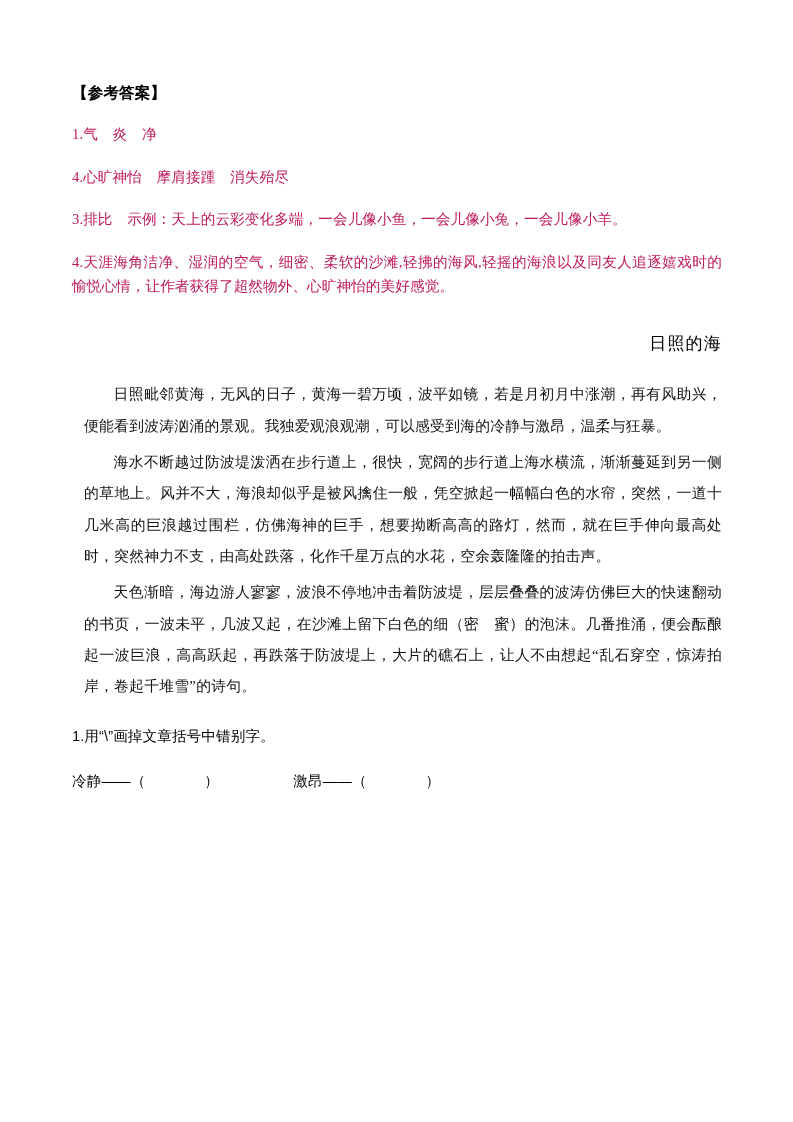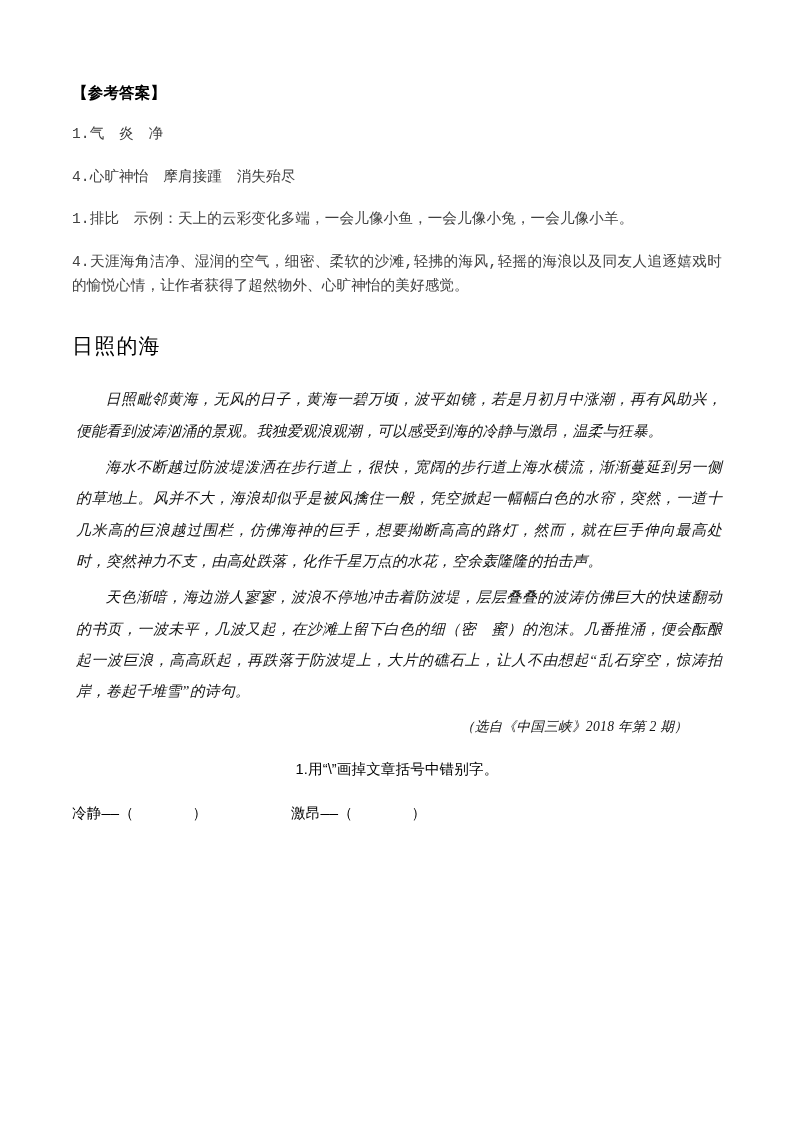--- a/index.html
+++ b/index.html
@@ -40,59 +40,58 @@
     font-family: "Liberation Sans", "DejaVu Sans", sans-serif;
     font-weight: bold;
     font-size: 15.5px;
     line-height: 1.1;
     letter-spacing: 0.2px;
     margin: 0 0 22px 0;
     color: #000;
   }
 
   .answer-line {
-    font-family: Liberation Mono, monospace;
+    font-family: Liberation Serif, serif;
     font-size: 14.6px;
     line-height: 1.62;
-    color: #404040;
+    color: #be185d;
     margin: 0 0 19px 0;
     letter-spacing: 0.1px;
     text-align: justify;
     text-justify: inter-ideograph;
   }
   .answer-line.wrap {
     margin-bottom: 4px;
   }
 
   
   .article {
     margin-top: 34px;
   }
 
   .article-title {
     font-family: "Liberation Sans", "DejaVu Sans", sans-serif;
-    font-size: 21px;
+    font-size: 17px;
     font-weight: 500;
-    text-align: left;
+    text-align: right;
     letter-spacing: 1.2px;
     margin: 0 0 24px 0;
     color: #000;
   }
 
   .article-para {
     font-family: "Liberation Serif", "DejaVu Serif", serif;
     font-size: 14.8px;
     line-height: 2.12;
     text-indent: 2em;
-    margin: 0 0 5px 4px;
+    margin: 0 0 5px 12px;
     text-align: justify;
     text-justify: inter-ideograph;
     letter-spacing: 0.25px;
     color: #111;
-    font-style: italic;
   }
 
   .article-source {
     font-family: "Liberation Serif", "DejaVu Serif", serif;
     font-size: 13.6px;
     text-align: right;
     margin: 10px 0 0 0;
     padding-right: 34px;
     letter-spacing: 0.3px;
     color: #111;
@@ -104,25 +103,24 @@
     margin-top: 22px;
   }
 
   .question-line {
     font-family: "Liberation Sans", "DejaVu Sans", sans-serif;
     font-size: 14.6px;
     line-height: 1.6;
     margin: 0 0 22px 0;
     letter-spacing: 0.1px;
     color: #000;
-    text-align: center;
   }
 
   .antonym-row {
-    font-family: Liberation Mono, monospace;
+    font-family: Liberation Sans, sans-serif;
     font-size: 14.6px;
     line-height: 1.6;
     margin: 6px 0 16px 0;
     letter-spacing: 0.1px;
     color: #000;
     display: block;
   }
   .antonym-item {
     display: inline-block;
   }
@@ -142,36 +140,35 @@
 <div class="page">
   <div class="content">
 
     <section>
       <h1 class="answer-heading">【参考答案】</h1>
 
       <p class="answer-line">1.气　炎　净</p>
 
       <p class="answer-line">4.心旷神怡　摩肩接踵　消失殆尽</p>
 
-      <p class="answer-line">1.排比　示例：天上的云彩变化多端，一会儿像小鱼，一会儿像小兔，一会儿像小羊。</p>
+      <p class="answer-line">3.排比　示例：天上的云彩变化多端，一会儿像小鱼，一会儿像小兔，一会儿像小羊。</p>
 
       <p class="answer-line wrap">4.天涯海角洁净、湿润的空气，细密、柔软的沙滩,轻拂的海风,轻摇的海浪以及同友人追逐嬉戏时的愉悦心情，让作者获得了超然物外、心旷神怡的美好感觉。</p>
     </section>
 
     <section class="article">
       <h2 class="article-title">日照的海</h2>
 
       <p class="article-para">日照毗邻黄海，无风的日子，黄海一碧万顷，波平如镜，若是月初月中涨潮，再有风助兴，便能看到波涛汹涌的景观。我独爱观浪观潮，可以感受到海的冷静与激昂，温柔与狂暴。</p>
 
       <p class="article-para">海水不断越过防波堤泼洒在步行道上，很快，宽阔的步行道上海水横流，渐渐蔓延到另一侧的草地上。风并不大，海浪却似乎是被风擒住一般，凭空掀起一幅幅白色的水帘，突然，一道十几米高的巨浪越过围栏，仿佛海神的巨手，想要拗断高高的路灯，然而，就在巨手伸向最高处时，突然神力不支，由高处跌落，化作千星万点的水花，空余轰隆隆的拍击声。</p>
 
       <p class="article-para">天色渐暗，海边游人寥寥，波浪不停地冲击着防波堤，层层叠叠的波涛仿佛巨大的快速翻动的书页，一波未平，几波又起，在沙滩上留下白色的细（密　蜜）的泡沫。几番推涌，便会酝酿起一波巨浪，高高跃起，再跌落于防波堤上，大片的礁石上，让人不由想起“乱石穿空，惊涛拍岸，卷起千堆雪”的诗句。</p>
 
 
-      <p class="article-source">（选自《中国三峡》2018 年第 2 期）</p>
     </section>
 
     <section class="questions">
       <p class="question-line">1.用“\”画掉文章括号中错别字。</p>
 
 
       <div class="antonym-row">
         <span class="antonym-item">
           <span>冷静——</span><span class="blank-paren">（　　　　）</span>
         </span>

